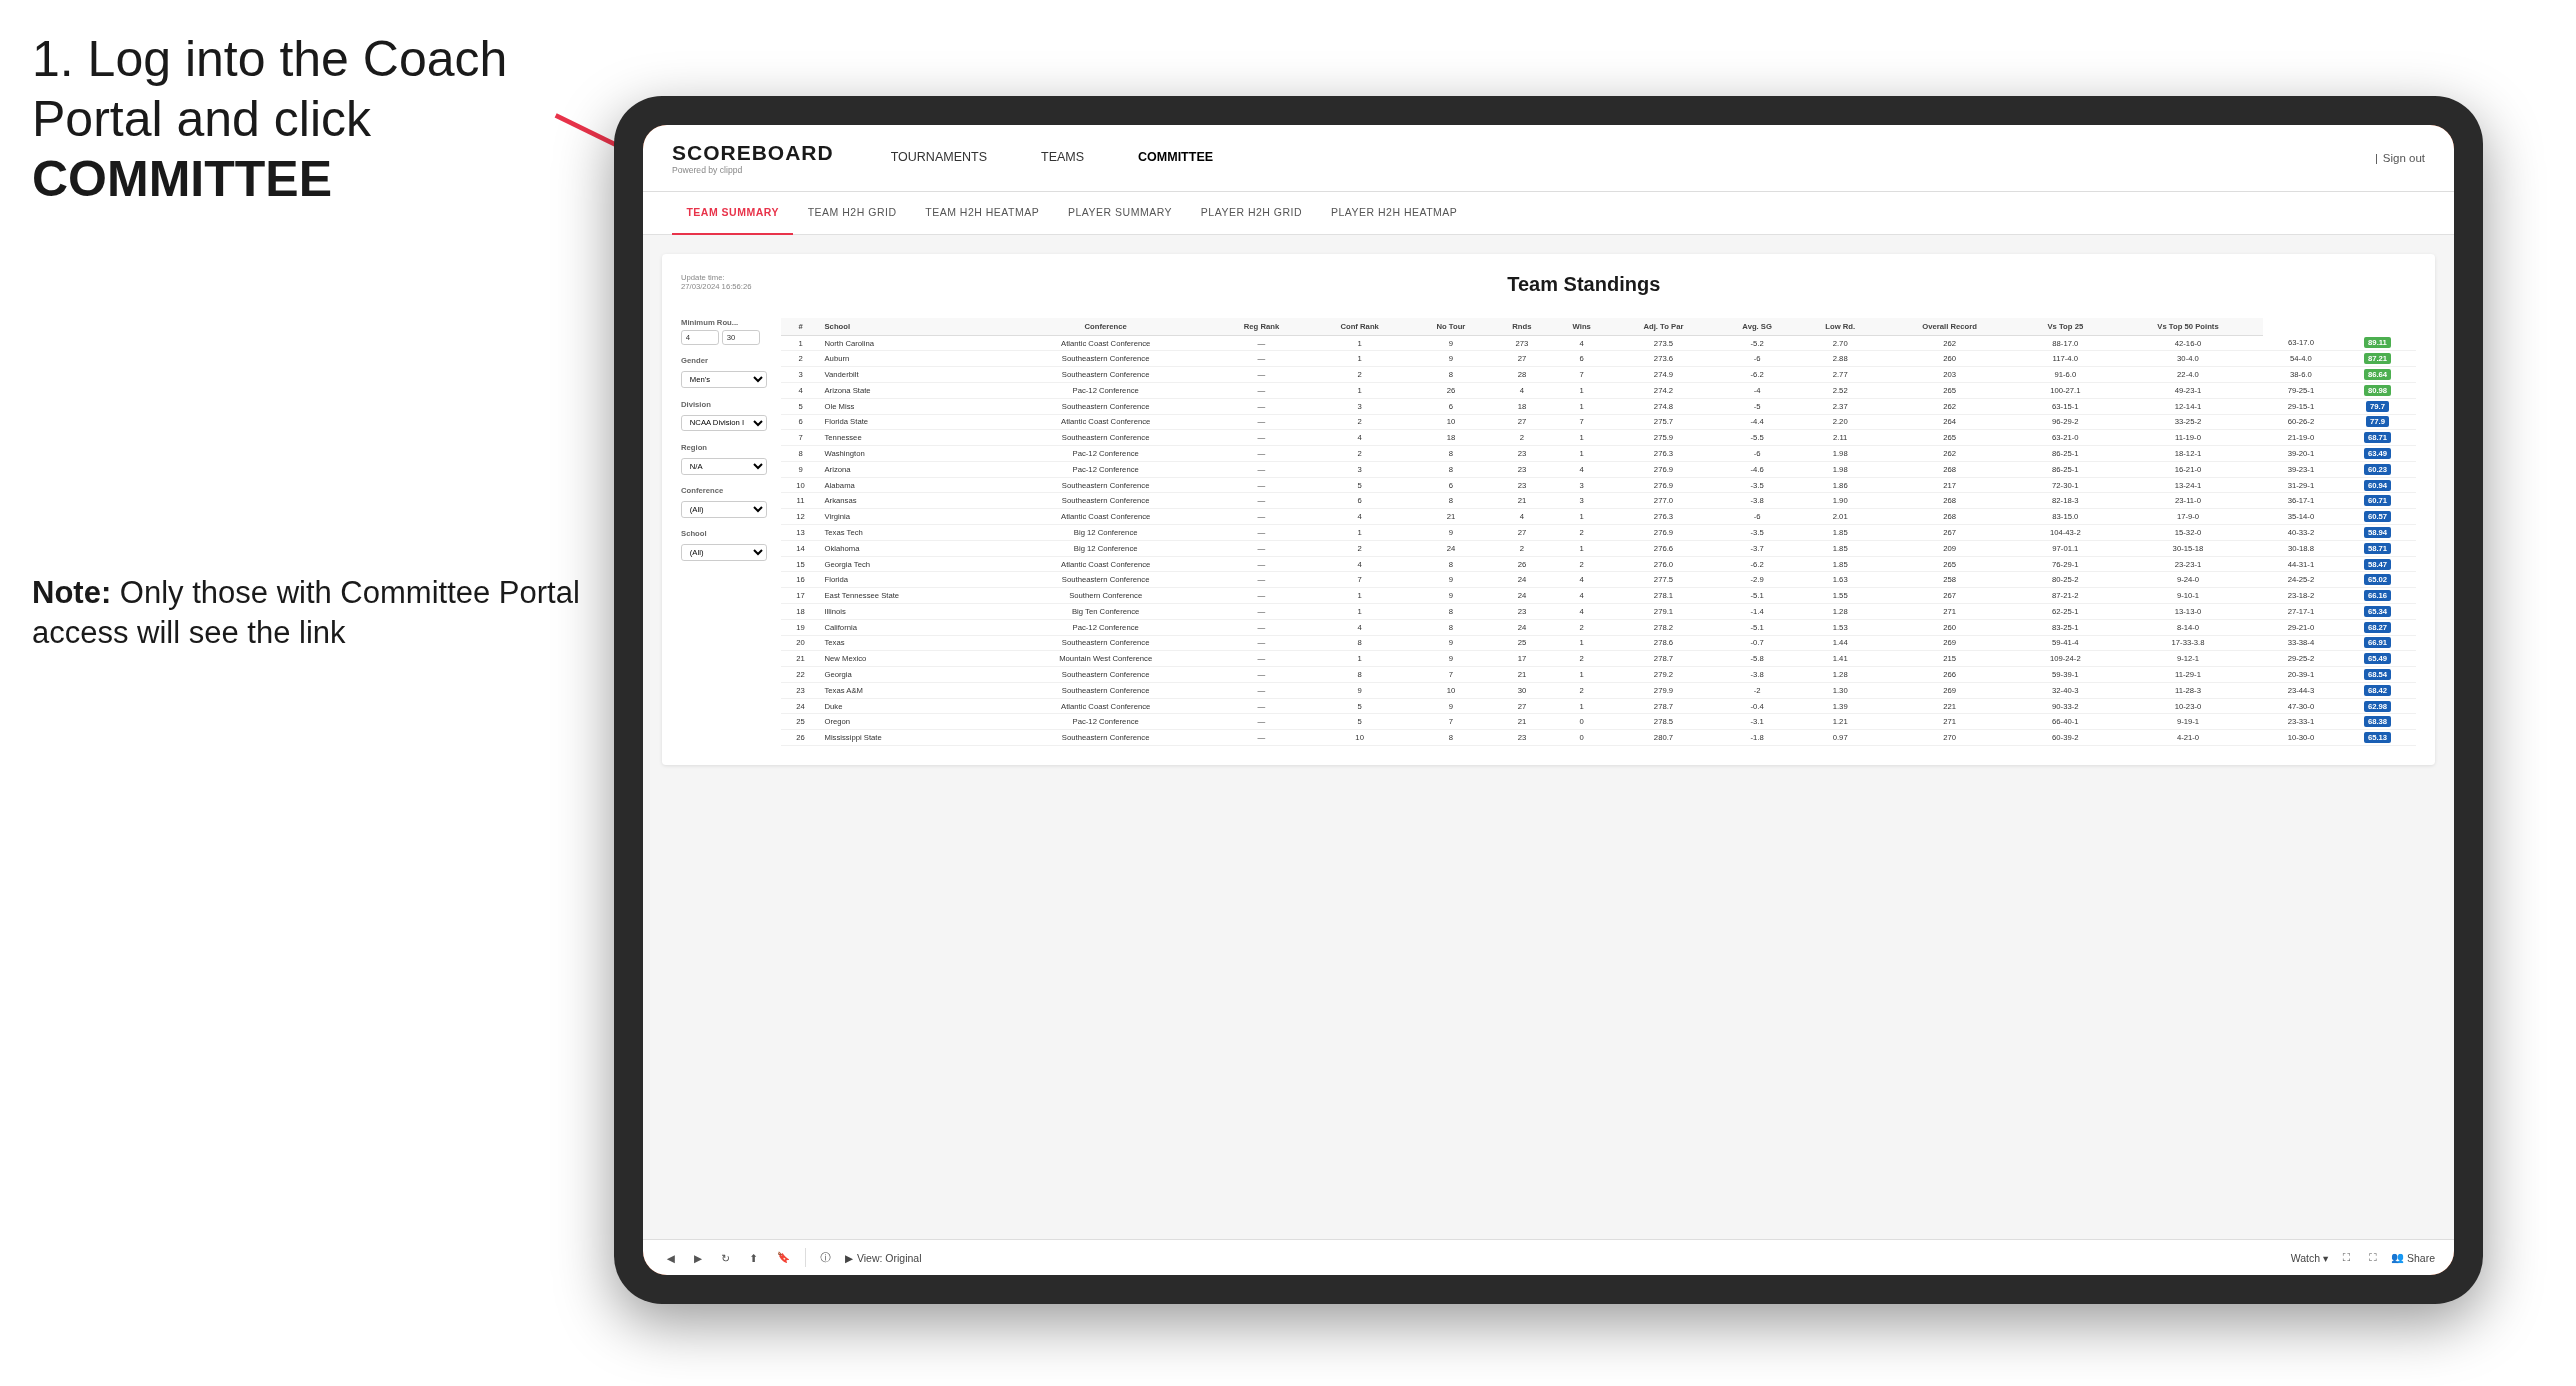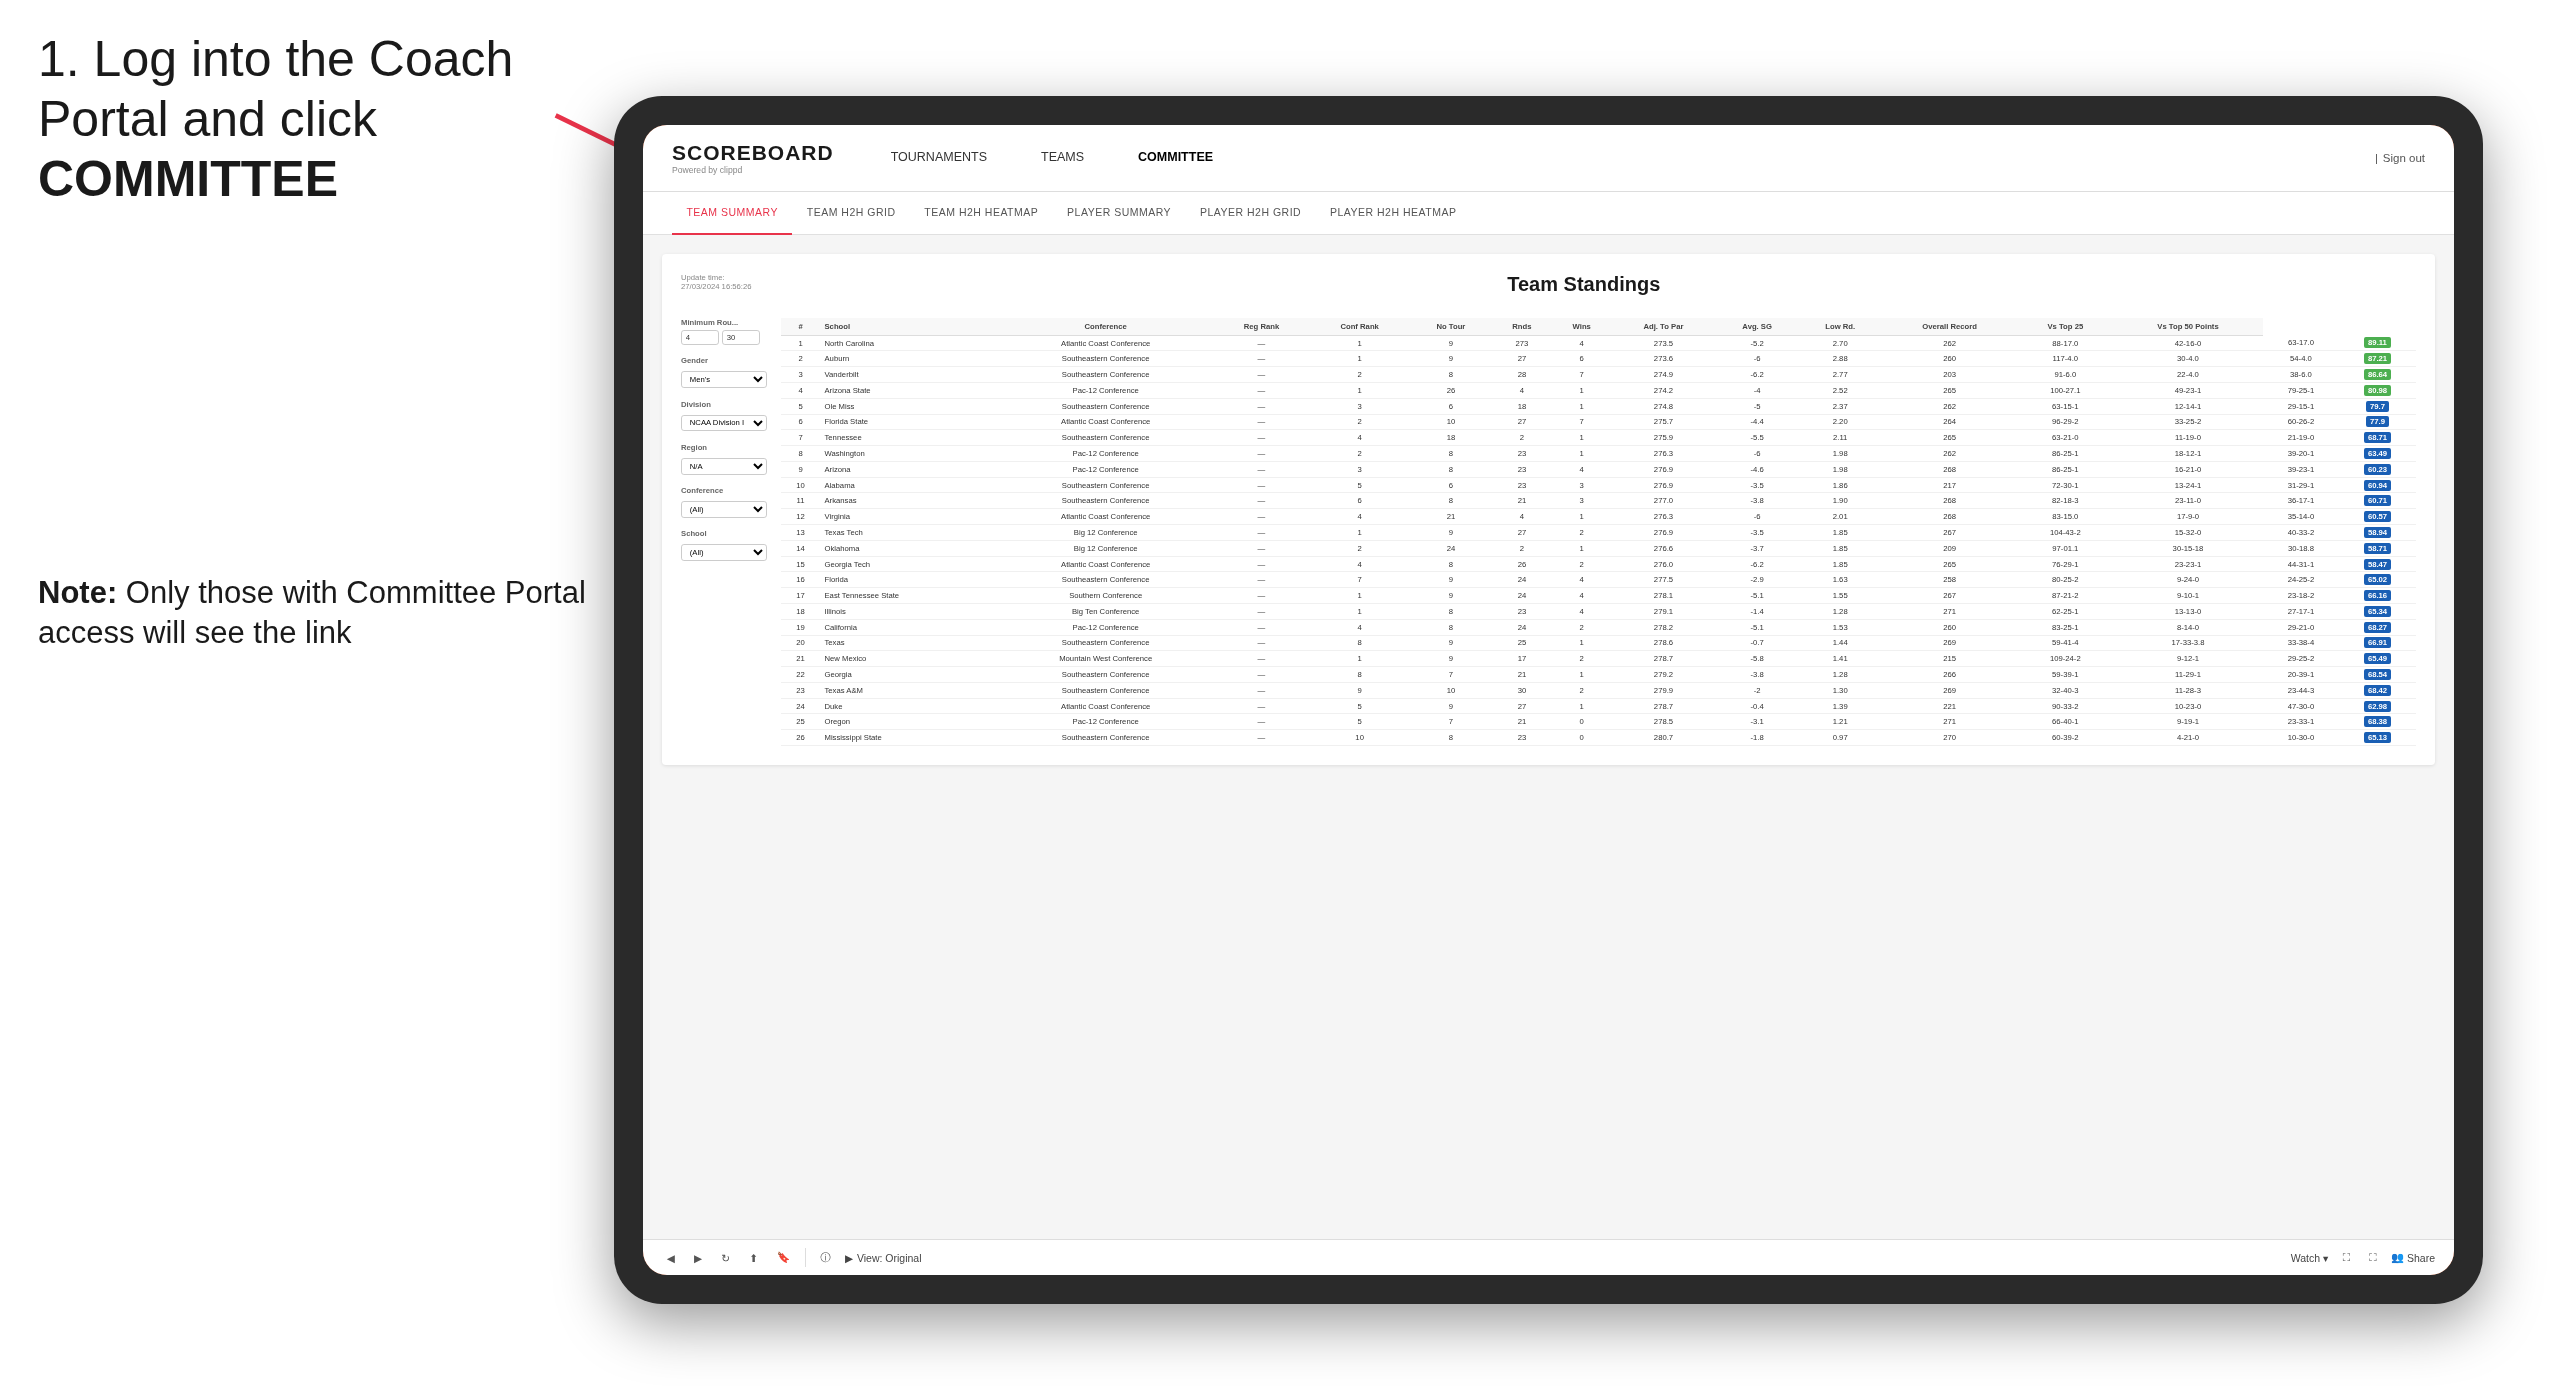--- a/index.html
+++ b/index.html
@@ -9,21 +9,21 @@
       width: 2576px;
       height: 1386px;
       overflow: hidden;
       position: relative;
     }
 
     
     .instruction-area {
       position: absolute;
       top: 29px;
-      left: 38px;
+      left: 32px;
       width: 556px;
     }
 
     .instruction-step {
       font-size: 50px;
       color: #1a1a1a;
       font-weight: 400;
       line-height: 1.2;
       margin-bottom: 19px;
     }
@@ -156,21 +156,21 @@
       cursor: pointer;
       border-bottom: 2.9px solid transparent;
       font-weight: 500;
       text-transform: uppercase;
       letter-spacing: 0.5px;
     }
 
     .sub-nav-item.active {
       color: #e8334a;
       border-bottom: 2.9px solid #e8334a;
-      font-weight: 400;
+      font-weight: 700;
     }
 
     
     .main-content {
       flex: 1;
       overflow: auto;
       background: #f5f5f5;
       padding: 19px;
     }
 

